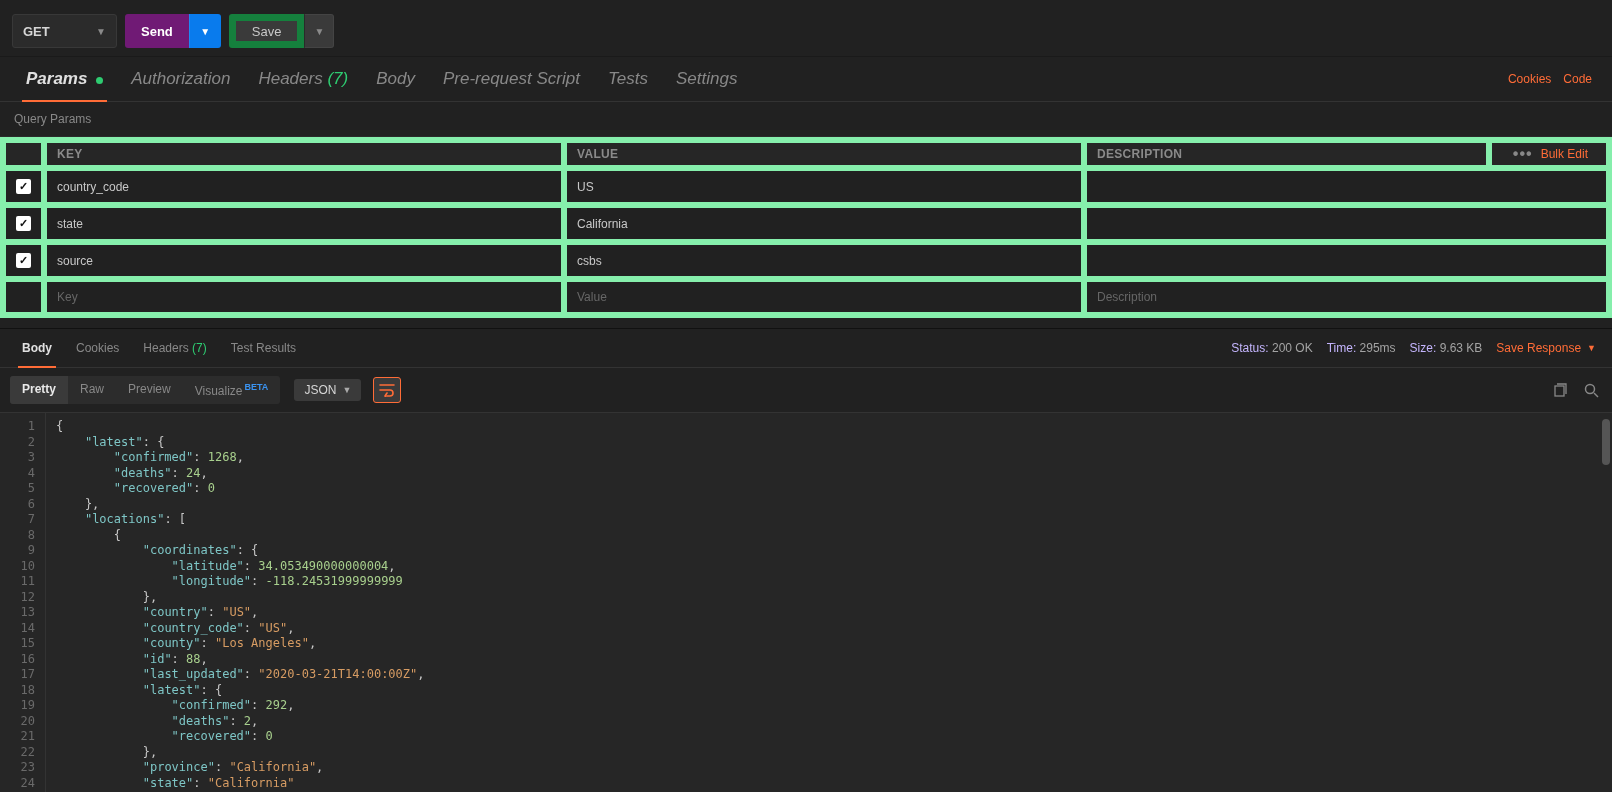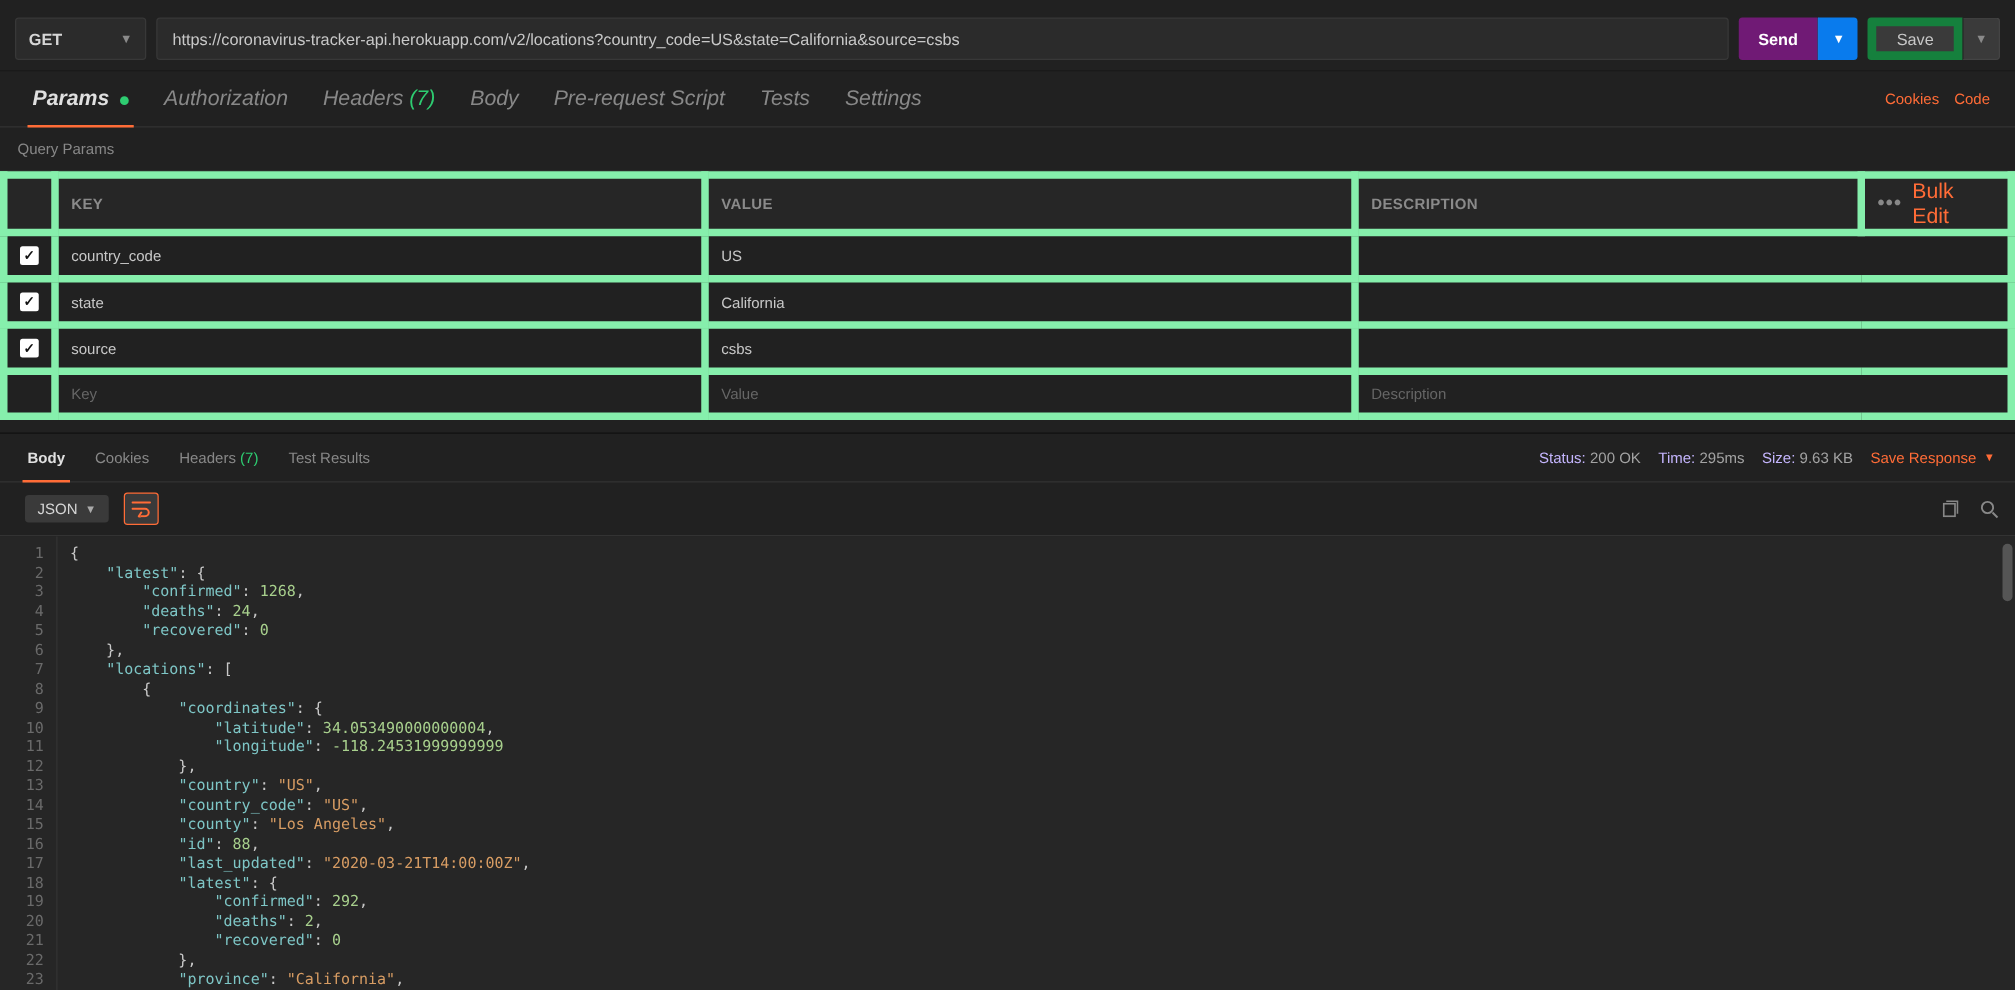--- a/index.html
+++ b/index.html
@@ -149,21 +149,21 @@
 .checkbox {
   width: 15px; height: 15px;
   background: #fff;
   border-radius: 2px;
   display: inline-flex; align-items: center; justify-content: center;
   color: #111; font-size: 11px; font-weight: bold;
   margin: auto;
 }
 .th-actions-inner { display: flex; align-items: center; gap: 8px; justify-content: flex-end; padding-right: 8px;}
 .dots { color:#888; font-size: 16px; letter-spacing: 1px; cursor: pointer; }
-.bulk-edit { color: #ff6c37; cursor: pointer; font-size: 17px; text-transform: none; letter-spacing: 0; font-weight: 400; }
+.bulk-edit { color: #ff6c37; cursor: pointer; font-size: 12px; text-transform: none; letter-spacing: 0; font-weight: 400; }
 
 
 .resp-row {
   display: flex;
   border-top: 1px solid #111;
   border-bottom: 1px solid #333;
   margin-top: 10px;
   align-items: center;
   padding: 0 10px;
 }
@@ -277,23 +277,20 @@
   border-radius: 4px;
 }
 </style>
 </head>
 <body>
 
 <div class="request-row">
   <div class="method-select">
     <span>GET</span>
     <span class="caret">▼</span>
-  </div>
-  <div class="url-input">
-    <span>https://coronavirus-tracker-api.herokuapp.com/v2/locations?country_code=US&amp;state=California&amp;source=csbs</span>
   </div>
   <div class="send-btn-group">
     <button class="send-btn">
         <span>Send</span>
       </button>
     <div class="send-caret">▼</div>
   </div>
   <div class="save-btn-group">
     <div class="save-btn">
         <span>Save</span>
@@ -418,20 +415,28 @@
     <span><span class="label">Time:</span> <span class="value">295ms</span></span>
     <span><span class="label">Size:</span> <span class="value">9.63 KB</span></span>
     <span class="save-resp">
       <span>Save Response</span>
       <span class="caret">▼</span>
     </span>
   </div>
 </div>
 
 <div class="body-toolbar">
+  <div class="view-group">
+    <div class="view-btn active">Pretty</div>
+    <div class="view-btn">Raw</div>
+    <div class="view-btn">Preview</div>
+    <div class="view-btn">
+      <span>Visualize</span><span class="beta-badge">BETA</span>
+    </div>
+  </div>
   <div class="format-select">
     <span>JSON</span>
     <span class="caret">▼</span>
   </div>
   <div class="wrap-btn">
     <svg width="16" height="14" viewBox="0 0 16 14" fill="none">
       <path d="M1 2h14M1 7h10a3 3 0 010 6h-3M8 10l-2 3 2 3" stroke-width="1.6" stroke-linecap="round" stroke-linejoin="round"></path>
     </svg>
   </div>
   <div class="toolbar-spacer"></div>

